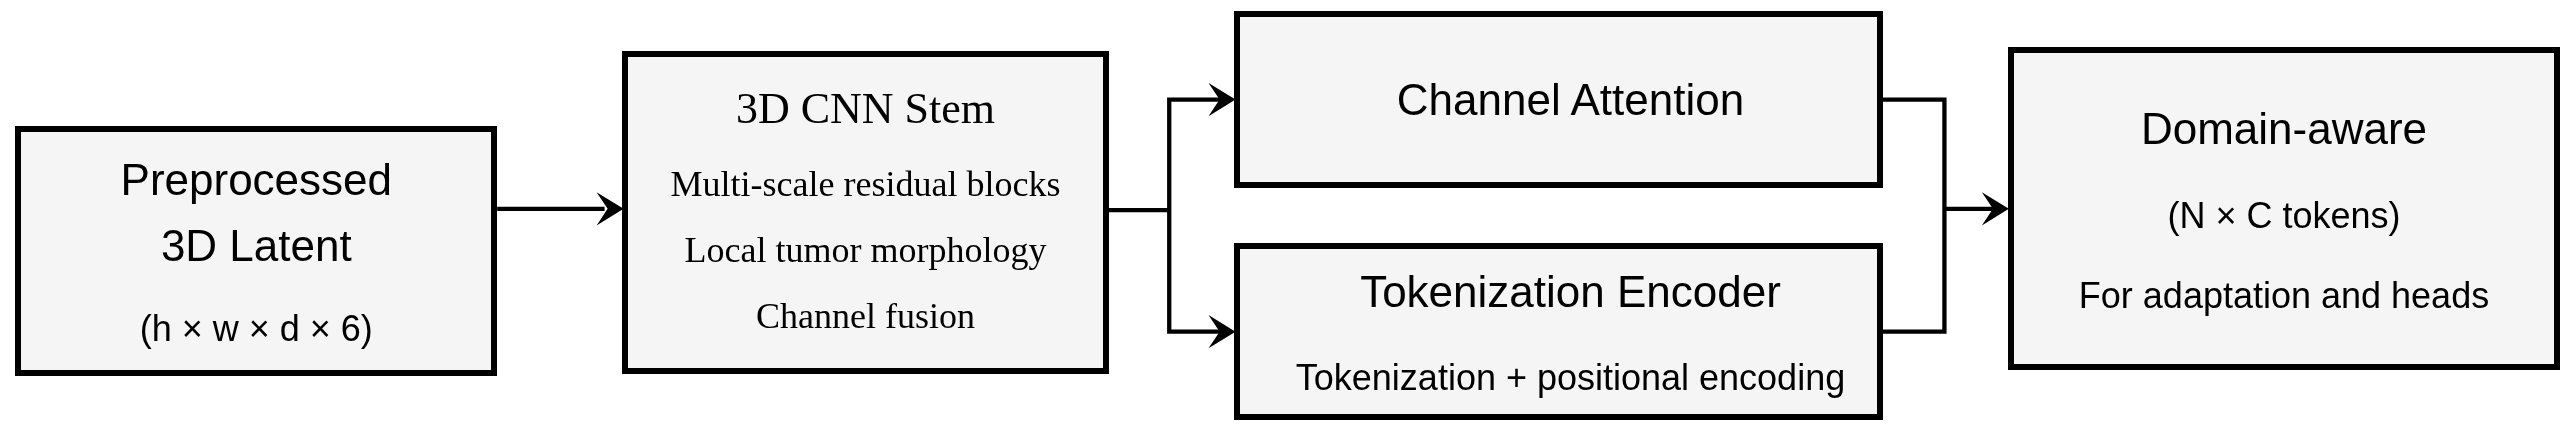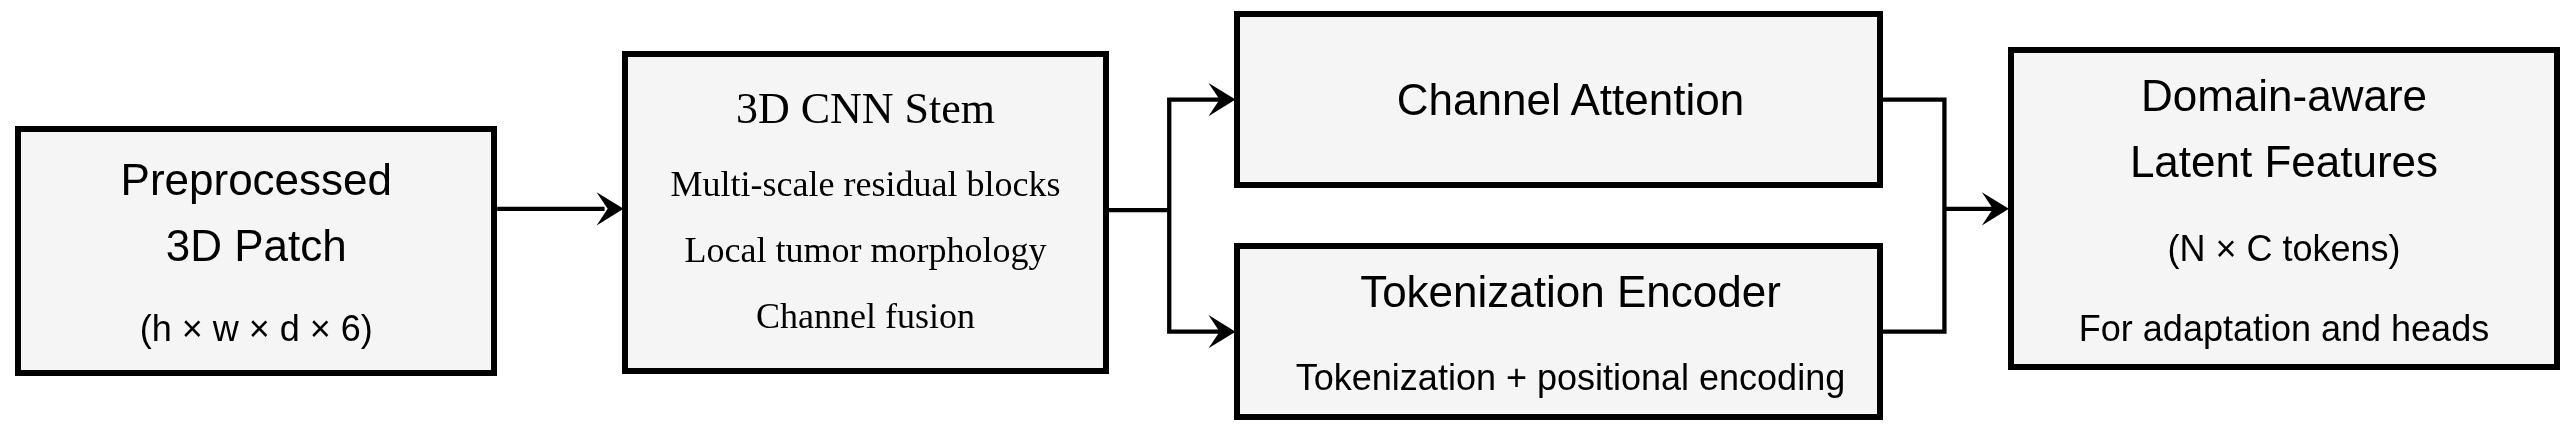--- a/index.html
+++ b/index.html
@@ -50,21 +50,21 @@
     <polygon points="2013,540 1969,513 1987,540 1969,567" fill="#000"></polygon>
 
     <path d="M3060,162 H3168 V540 H3060" stroke="#000" stroke-width="7" fill="none"></path>
     <path d="M3168,340 H3250" stroke="#000" stroke-width="7" fill="none"></path>
     <polygon points="3273,340 3229,313 3247,340 3229,367" fill="#000"></polygon>
   </svg>
 
   <div class="node b1" style="left:15.3px; top:81px; width:482px; height:250px;">
     <div class="t">
       <span>Preprocessed</span>
-      <span>3D Patch</span>
+      <span>3D Latent</span>
     </div>
     <div class="s">
       <span>(h × w × d × 6)</span>
     </div>
   </div>
 
   <div class="node b2" style="left:622px; top:51px; width:487px; height:323px;">
     <div class="t">
       <span>3D CNN Stem</span>
     </div>
@@ -86,21 +86,20 @@
       <span>Tokenization Encoder</span>
     </div>
     <div class="s">
       <span>Tokenization + positional encoding</span>
     </div>
   </div>
 
   <div class="node b5" style="left:2008px; top:47px; width:552px; height:323px;">
     <div class="t">
       <span>Domain-aware</span>
-      <span>Latent Features</span>
     </div>
     <div class="s">
       <span>(N × C tokens)</span>
     </div>
     <div class="s">
       <span>For adaptation and heads</span>
     </div>
   </div>
 
 </div>

